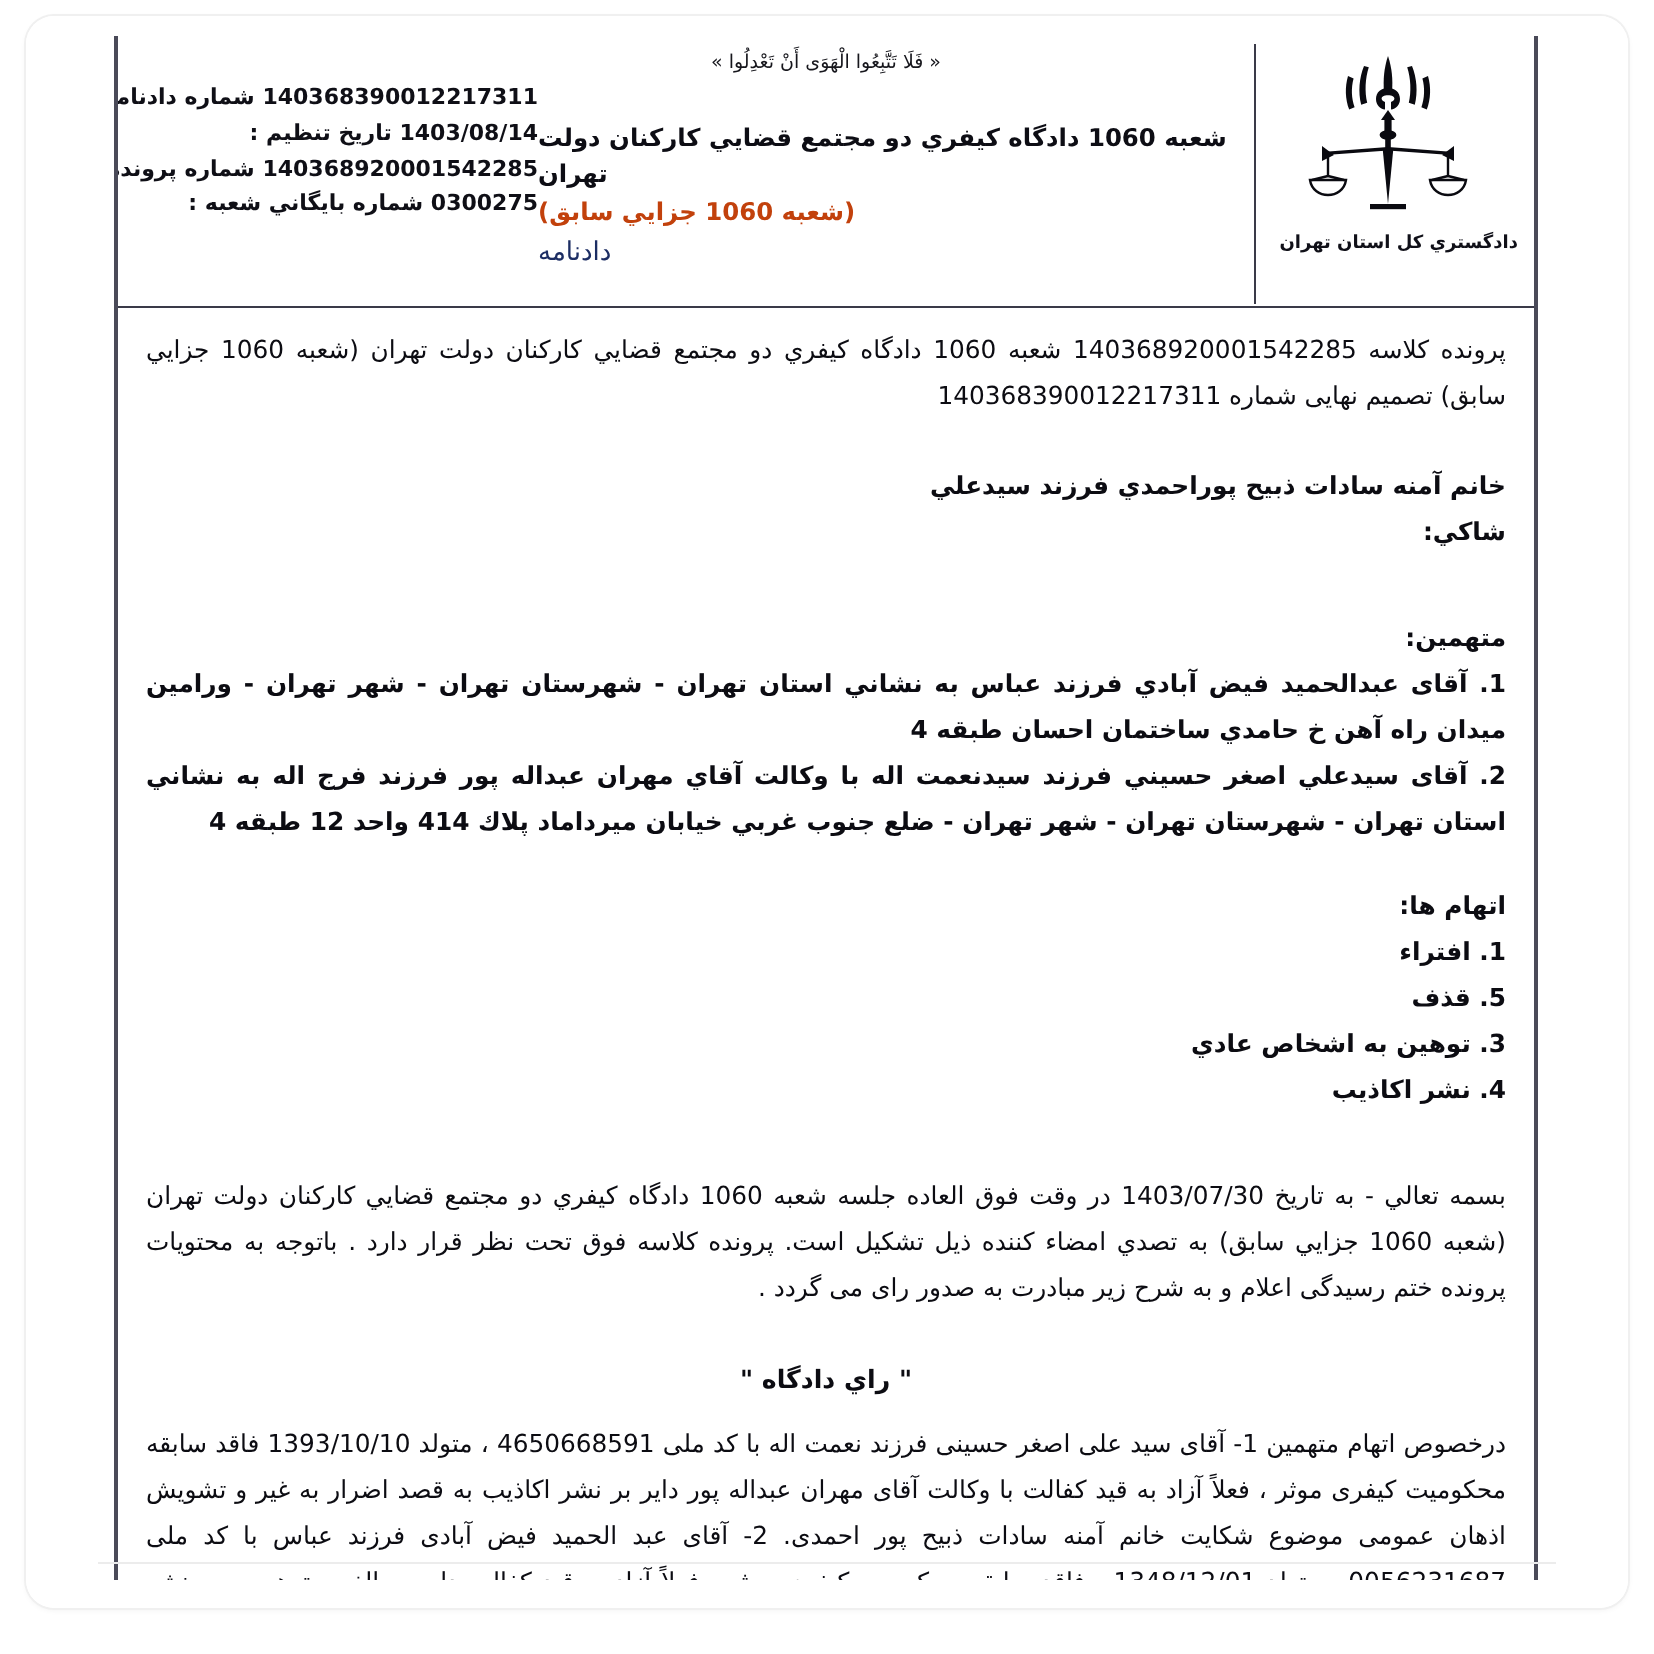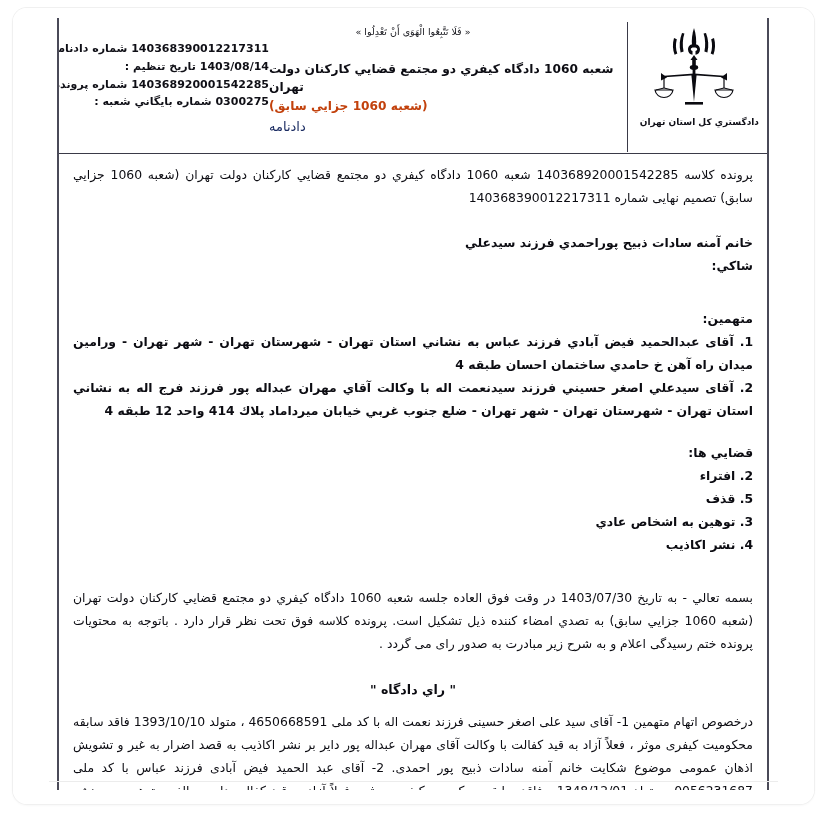--- a/index.html
+++ b/index.html
@@ -273,22 +273,22 @@
 
         <div class="spacer-lg"></div>
 
         <p class="section-label">متهمين:</p>
         <p class="numbered-item">1. آقای عبدالحميد فيض آبادي فرزند عباس به نشاني استان تهران - شهرستان تهران - شهر تهران - ورامين ميدان راه آهن خ حامدي ساختمان احسان طبقه 4</p>
         <p class="numbered-item">2. آقای سيدعلي اصغر حسيني فرزند سيدنعمت اله با وكالت آقاي مهران عبداله پور فرزند فرج اله به نشاني استان تهران - شهرستان تهران - شهر تهران - ضلع جنوب غربي خيابان ميرداماد پلاك 414 واحد 12 طبقه 4</p>
 
         <div class="spacer-md"></div>
 
         <div class="charges-list">
-          <p class="section-label">قضايي ها:</p>
-          <p class="numbered-item">2. افتراء</p>
+          <p class="section-label">اتهام ها:</p>
+          <p class="numbered-item">1. افتراء</p>
           <p class="numbered-item">5. قذف</p>
           <p class="numbered-item">3. توهين به اشخاص عادي</p>
           <p class="numbered-item">4. نشر اكاذيب</p>
         </div>
 
         <div class="spacer-lg"></div>
 
         <p class="para">بسمه تعالي - به تاريخ 1403/07/30 در وقت فوق العاده جلسه شعبه 1060 دادگاه كيفري دو مجتمع قضايي كاركنان دولت تهران (شعبه 1060 جزايي سابق) به تصدي امضاء كننده ذيل تشكيل است. پرونده كلاسه فوق تحت نظر قرار دارد . باتوجه به محتويات پرونده ختم رسيدگی اعلام و به شرح زير مبادرت به صدور رای می گردد .</p>
 
         <div class="spacer-md"></div>

